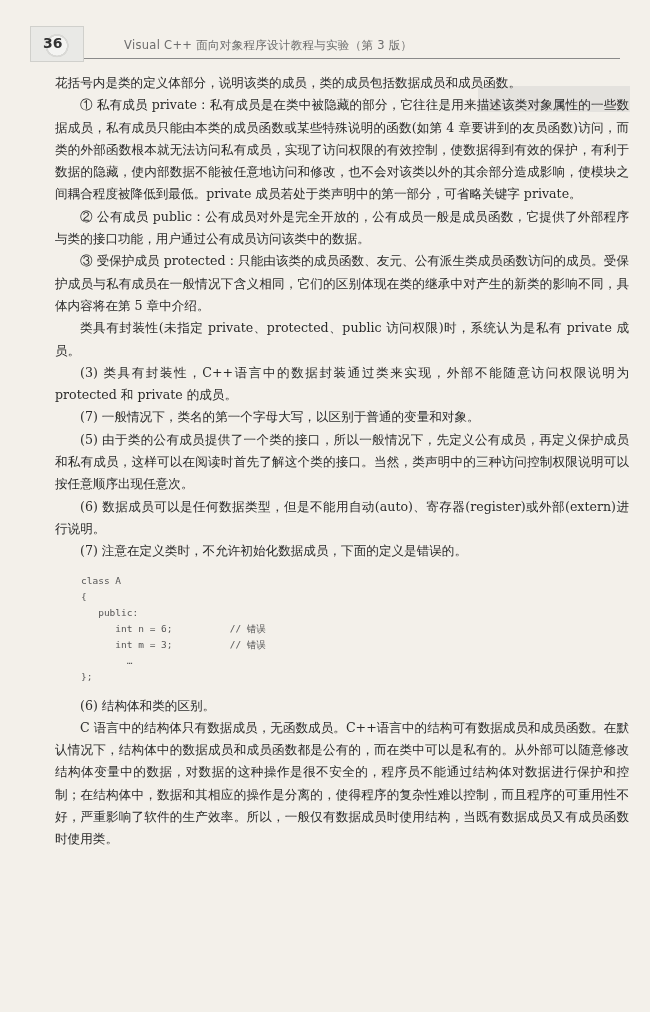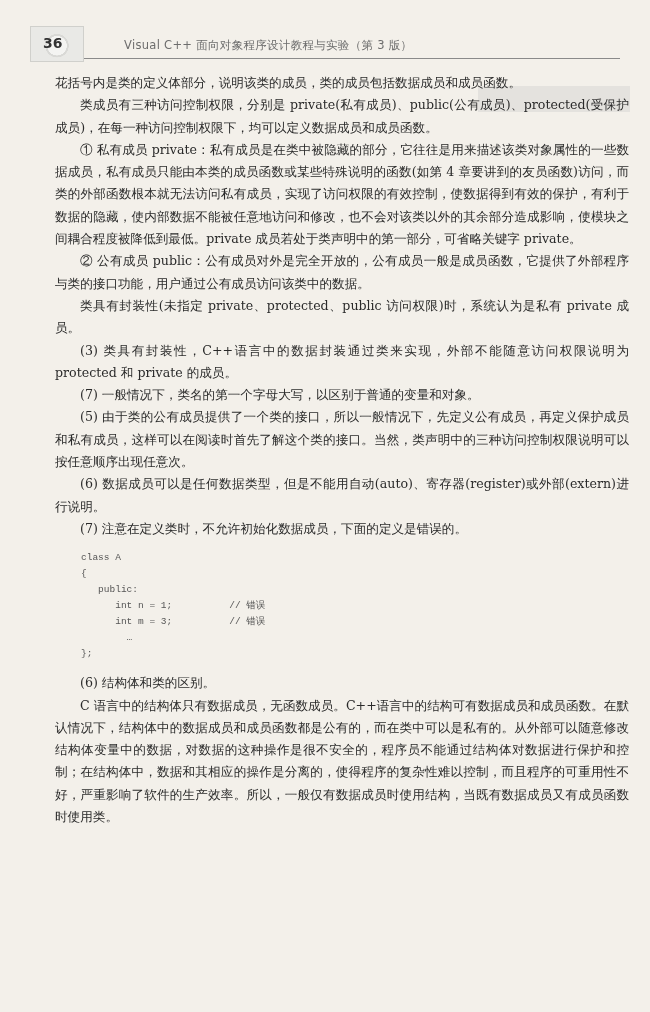--- a/index.html
+++ b/index.html
@@ -31,55 +31,55 @@
     position: absolute; left: 42px; top: 72px; width: 574px;
     font-size: 12.6px; line-height: 22.3px; margin-left: 13px;
   }
   .p { margin: 0; text-align: justify; }
   .p.indent { text-indent: 25px; }
   .code {
     margin: 10px 0 10px 26px;
     font-family: "DejaVu Sans Mono", "Liberation Mono", monospace;
     font-size: 9.5px; line-height: 16px; color: #555;
   }
-  .code-line { white-space: pre; font-family: Liberation Mono, monospace; }
+  .code-line { white-space: pre; }
   .shade-box {
     position: absolute; left: 478px; top: 86px; width: 152px; height: 26px;
     background: rgba(200,200,200,0.35);
   }
 </style>
 </head>
 <body>
 
 <div class="shade-box"></div>
 
 <div class="page-header">
   <div class="page-badge">
     <span class="page-number">36</span>
   </div>
   <span class="book-title">Visual C++ 面向对象程序设计教程与实验（第 3 版）</span>
 </div>
 
 <div class="content">
   <p class="p">花括号内是类的定义体部分，说明该类的成员，类的成员包括数据成员和成员函数。</p>
-  <p class="p indent">类成员有三种访问控制权限，分别是 private(私有成员)、public(公有成员)、protected(受保护成员)，在每一种访问控制权限下，均可以定义数据成员和成员函数。</p>
   <p class="p indent">① 私有成员 private：私有成员是在类中被隐藏的部分，它往往是用来描述该类对象属性的一些数据成员，私有成员只能由本类的成员函数或某些特殊说明的函数(如第 4 章要讲到的友员函数)访问，而类的外部函数根本就无法访问私有成员，实现了访问权限的有效控制，使数据得到有效的保护，有利于数据的隐藏，使内部数据不能被任意地访问和修改，也不会对该类以外的其余部分造成影响，使模块之间耦合程度被降低到最低。private 成员若处于类声明中的第一部分，可省略关键字 private。</p>
   <p class="p indent">② 公有成员 public：公有成员对外是完全开放的，公有成员一般是成员函数，它提供了外部程序与类的接口功能，用户通过公有成员访问该类中的数据。</p>
+  <p class="p indent">③ 受保护成员 protected：只能由该类的成员函数、友元、公有派生类成员函数访问的成员。受保护成员与私有成员在一般情况下含义相同，它们的区别体现在类的继承中对产生的新类的影响不同，具体内容将在第 5 章中介绍。</p>
   <p class="p indent">类具有封装性(未指定 private、protected、public 访问权限)时，系统认为是私有 private 成员。</p>
   <p class="p indent">(3) 类具有封装性，C++语言中的数据封装通过类来实现，外部不能随意访问权限说明为 protected 和 private 的成员。</p>
   <p class="p indent">(7) 一般情况下，类名的第一个字母大写，以区别于普通的变量和对象。</p>
   <p class="p indent">(5) 由于类的公有成员提供了一个类的接口，所以一般情况下，先定义公有成员，再定义保护成员和私有成员，这样可以在阅读时首先了解这个类的接口。当然，类声明中的三种访问控制权限说明可以按任意顺序出现任意次。</p>
   <p class="p indent">(6) 数据成员可以是任何数据类型，但是不能用自动(auto)、寄存器(register)或外部(extern)进行说明。</p>
   <p class="p indent">(7) 注意在定义类时，不允许初始化数据成员，下面的定义是错误的。</p>
 
   <div class="code">
     <div class="code-line">class A</div>
     <div class="code-line">{</div>
     <div class="code-line">   public:</div>
-    <div class="code-line">      int n = 1;          // 错误</div>
+    <div class="code-line">      int n = 6;          // 错误</div>
     <div class="code-line">      int m = 3;          // 错误</div>
     <div class="code-line">        …</div>
     <div class="code-line">};</div>
   </div>
 
   <p class="p indent">(6) 结构体和类的区别。</p>
   <p class="p indent">C 语言中的结构体只有数据成员，无函数成员。C++语言中的结构可有数据成员和成员函数。在默认情况下，结构体中的数据成员和成员函数都是公有的，而在类中可以是私有的。从外部可以随意修改结构体变量中的数据，对数据的这种操作是很不安全的，程序员不能通过结构体对数据进行保护和控制；在结构体中，数据和其相应的操作是分离的，使得程序的复杂性难以控制，而且程序的可重用性不好，严重影响了软件的生产效率。所以，一般仅有数据成员时使用结构，当既有数据成员又有成员函数时使用类。</p>
 </div>
 
 </body></html>

